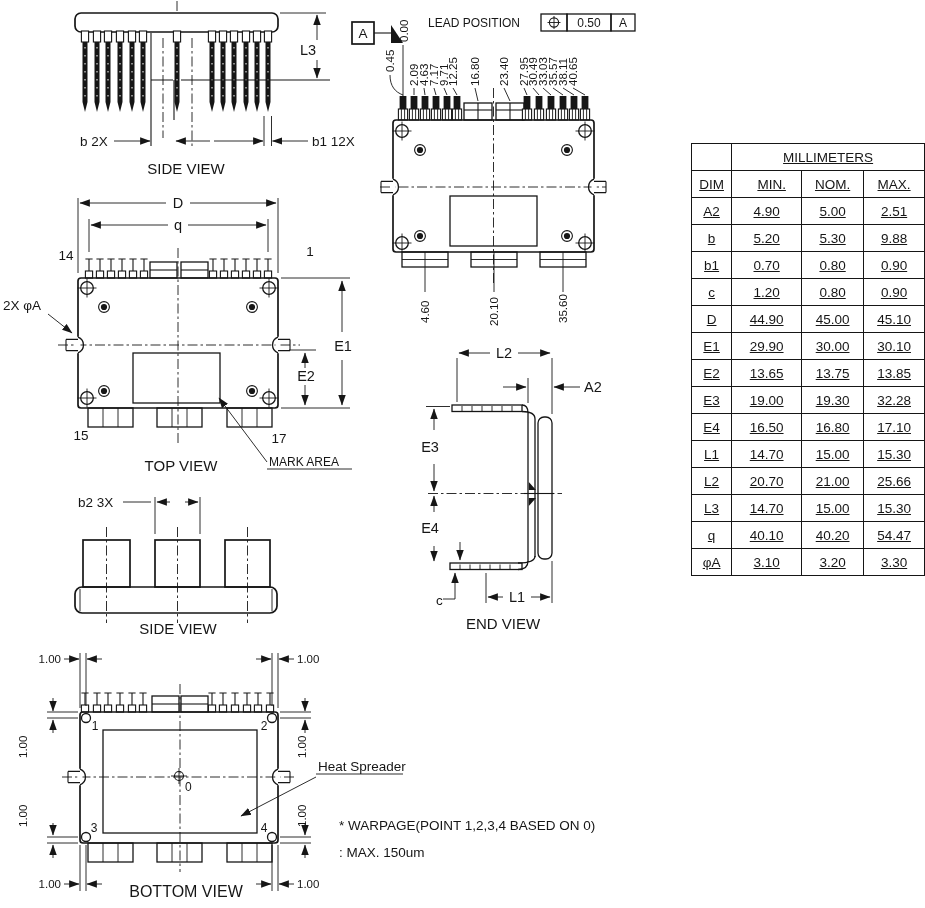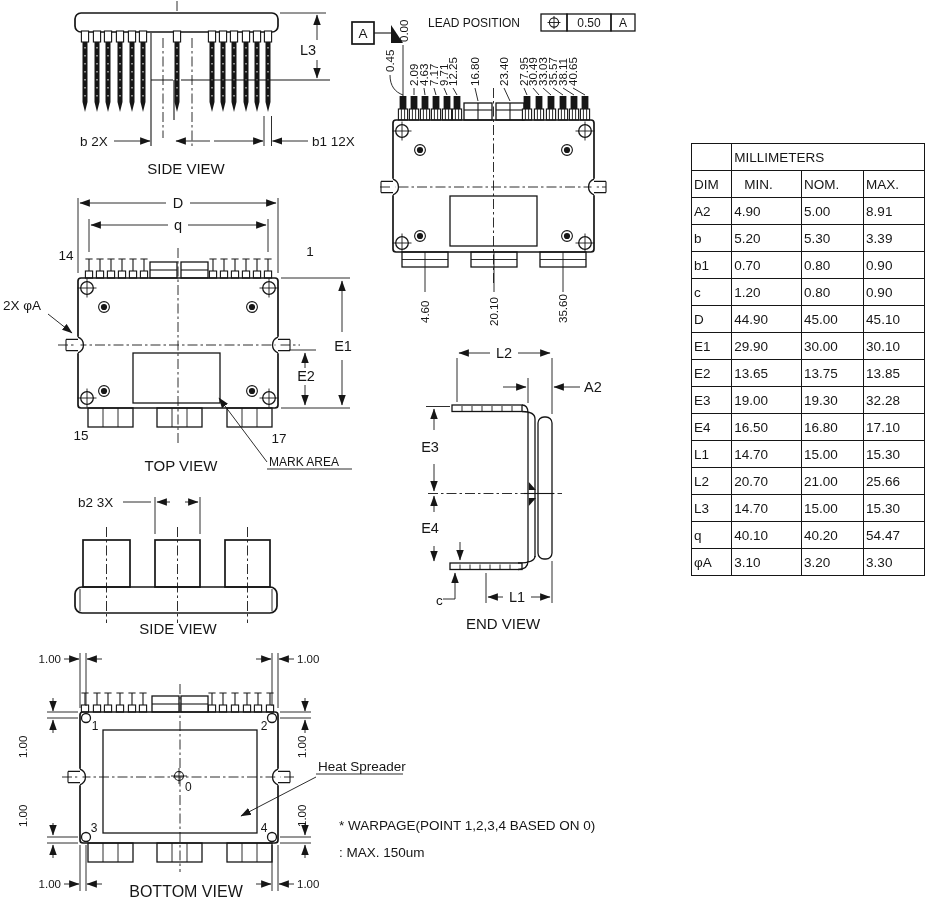--- a/index.html
+++ b/index.html
@@ -12,21 +12,21 @@
   .cl{stroke:#161616;fill:none;stroke-width:0.9;stroke-dasharray:10 3 2.5 3;}
   .fillk{fill:#161616;stroke:none;}
   .fw{fill:#fff;}
   .wh{fill:#fff;stroke:none;}
   text{fill:#161616;stroke:none;}
   .t11{font-size:11.5px;} .t12{font-size:12px;} .t13{font-size:13.5px;}
   .t14{font-size:14.5px;} .cap{font-size:15px;} .cap16{font-size:16px;}
   .mid{text-anchor:middle;} .end{text-anchor:end;}
   
   .dim-table{position:absolute;left:691px;top:143px;border-collapse:collapse;
-             font-size:13.5px;}
+             font-size:13.5px;text-align:center;text-decoration:underline;}
   .dim-table td{border:1.5px solid #161616;height:26px;padding:0 2px;}
   .dim-table .c0{width:40px;} .dim-table .c1{width:67px;padding-left:12px;} .dim-table .c2{width:67px;} .dim-table .c3{width:66px;}
 </style>
 </head>
 <body>
 
 <div class="canvas">
 
 <svg width="925" height="908" viewBox="0 0 925 908">
   <defs>
@@ -433,27 +433,27 @@
   <tr>
     <td class="c0">DIM</td>
     <td class="c1">MIN.</td>
     <td class="c2">NOM.</td>
     <td class="c3">MAX.</td>
   </tr>
   <tr>
           <td>A2</td>
           <td>4.90</td>
           <td>5.00</td>
-          <td>8.91</td>
+          <td>2.51</td>
         </tr>
   <tr>
           <td>b</td>
           <td>5.20</td>
           <td>5.30</td>
-          <td>3.39</td>
+          <td>9.88</td>
         </tr>
   <tr>
           <td>b1</td>
           <td>0.70</td>
           <td>0.80</td>
           <td>0.90</td>
         </tr>
   <tr>
           <td>c</td>
           <td>1.20</td>

